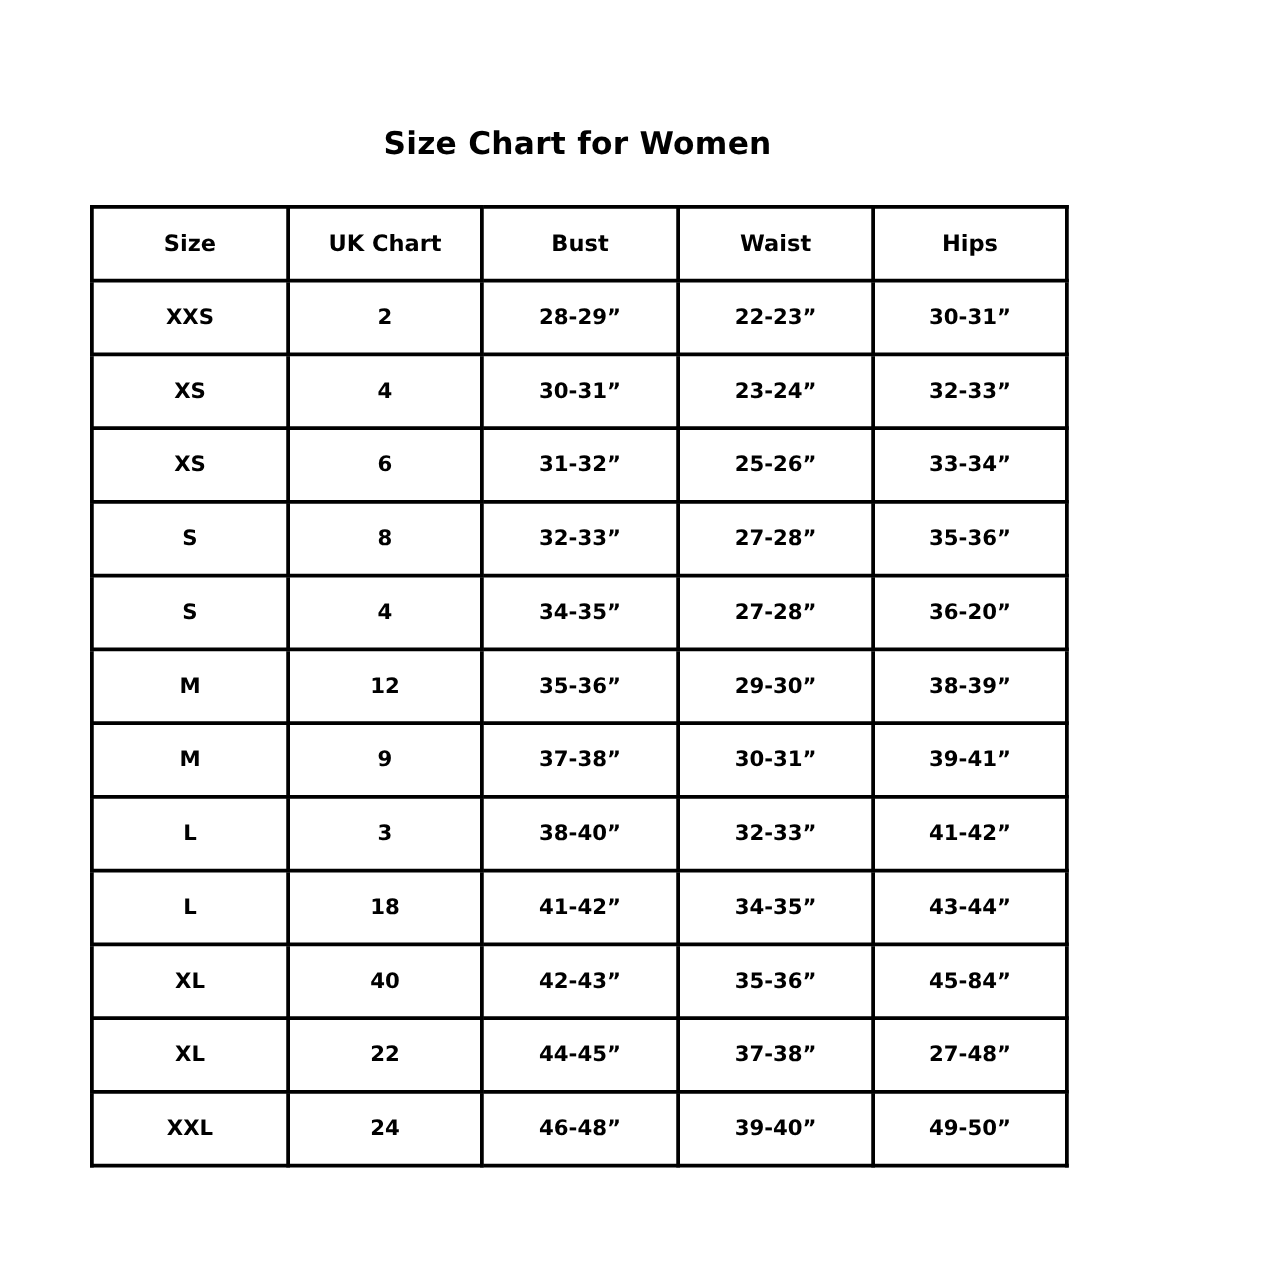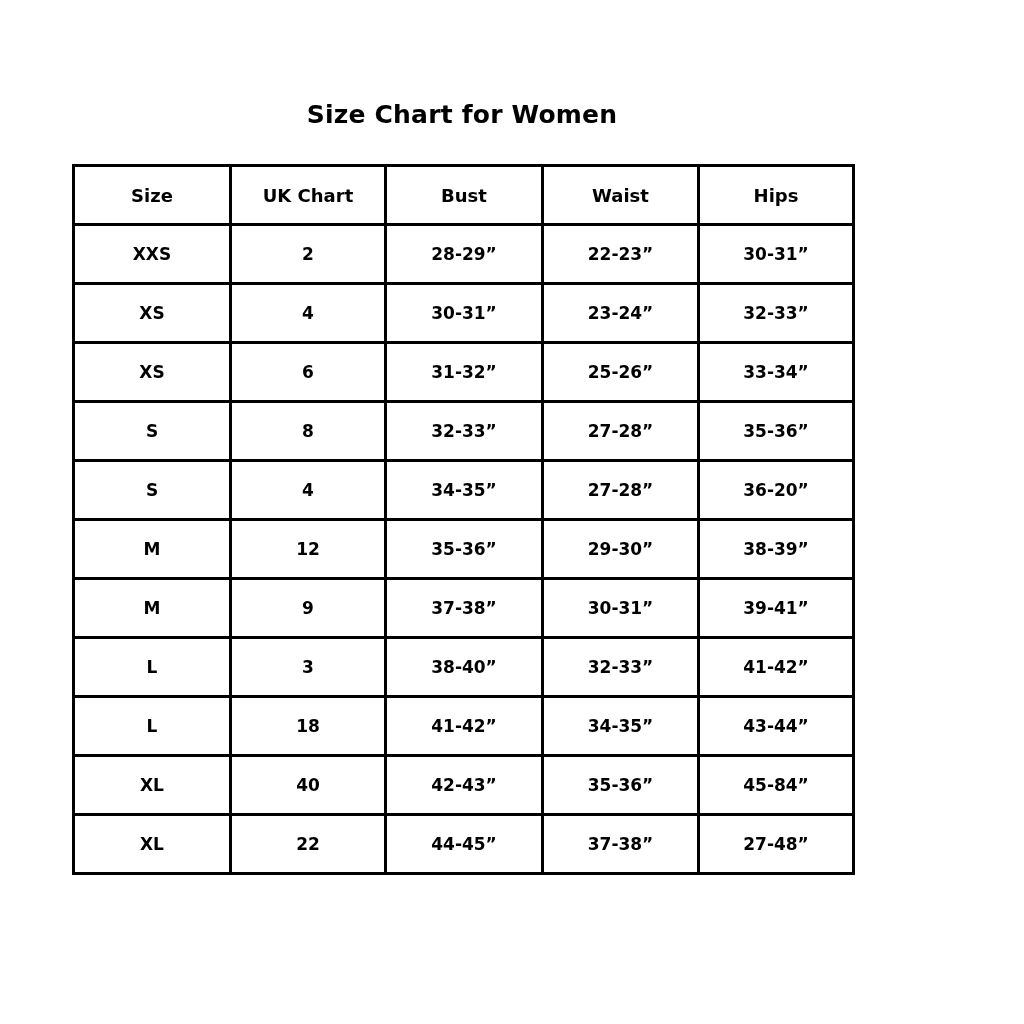--- a/index.html
+++ b/index.html
@@ -154,17 +154,24 @@
           <td>35-36”</td>
           <td>45-84”</td>
         </tr>
         <tr>
           <td>XL</td>
           <td>22</td>
           <td>44-45”</td>
           <td>37-38”</td>
           <td>27-48”</td>
         </tr>
+        <tr>
+          <td>XXL</td>
+          <td>24</td>
+          <td>46-48”</td>
+          <td>39-40”</td>
+          <td>49-50”</td>
+        </tr>
       </tbody>
     </table>
   </div>
 
 </div>
 
 </body></html>

